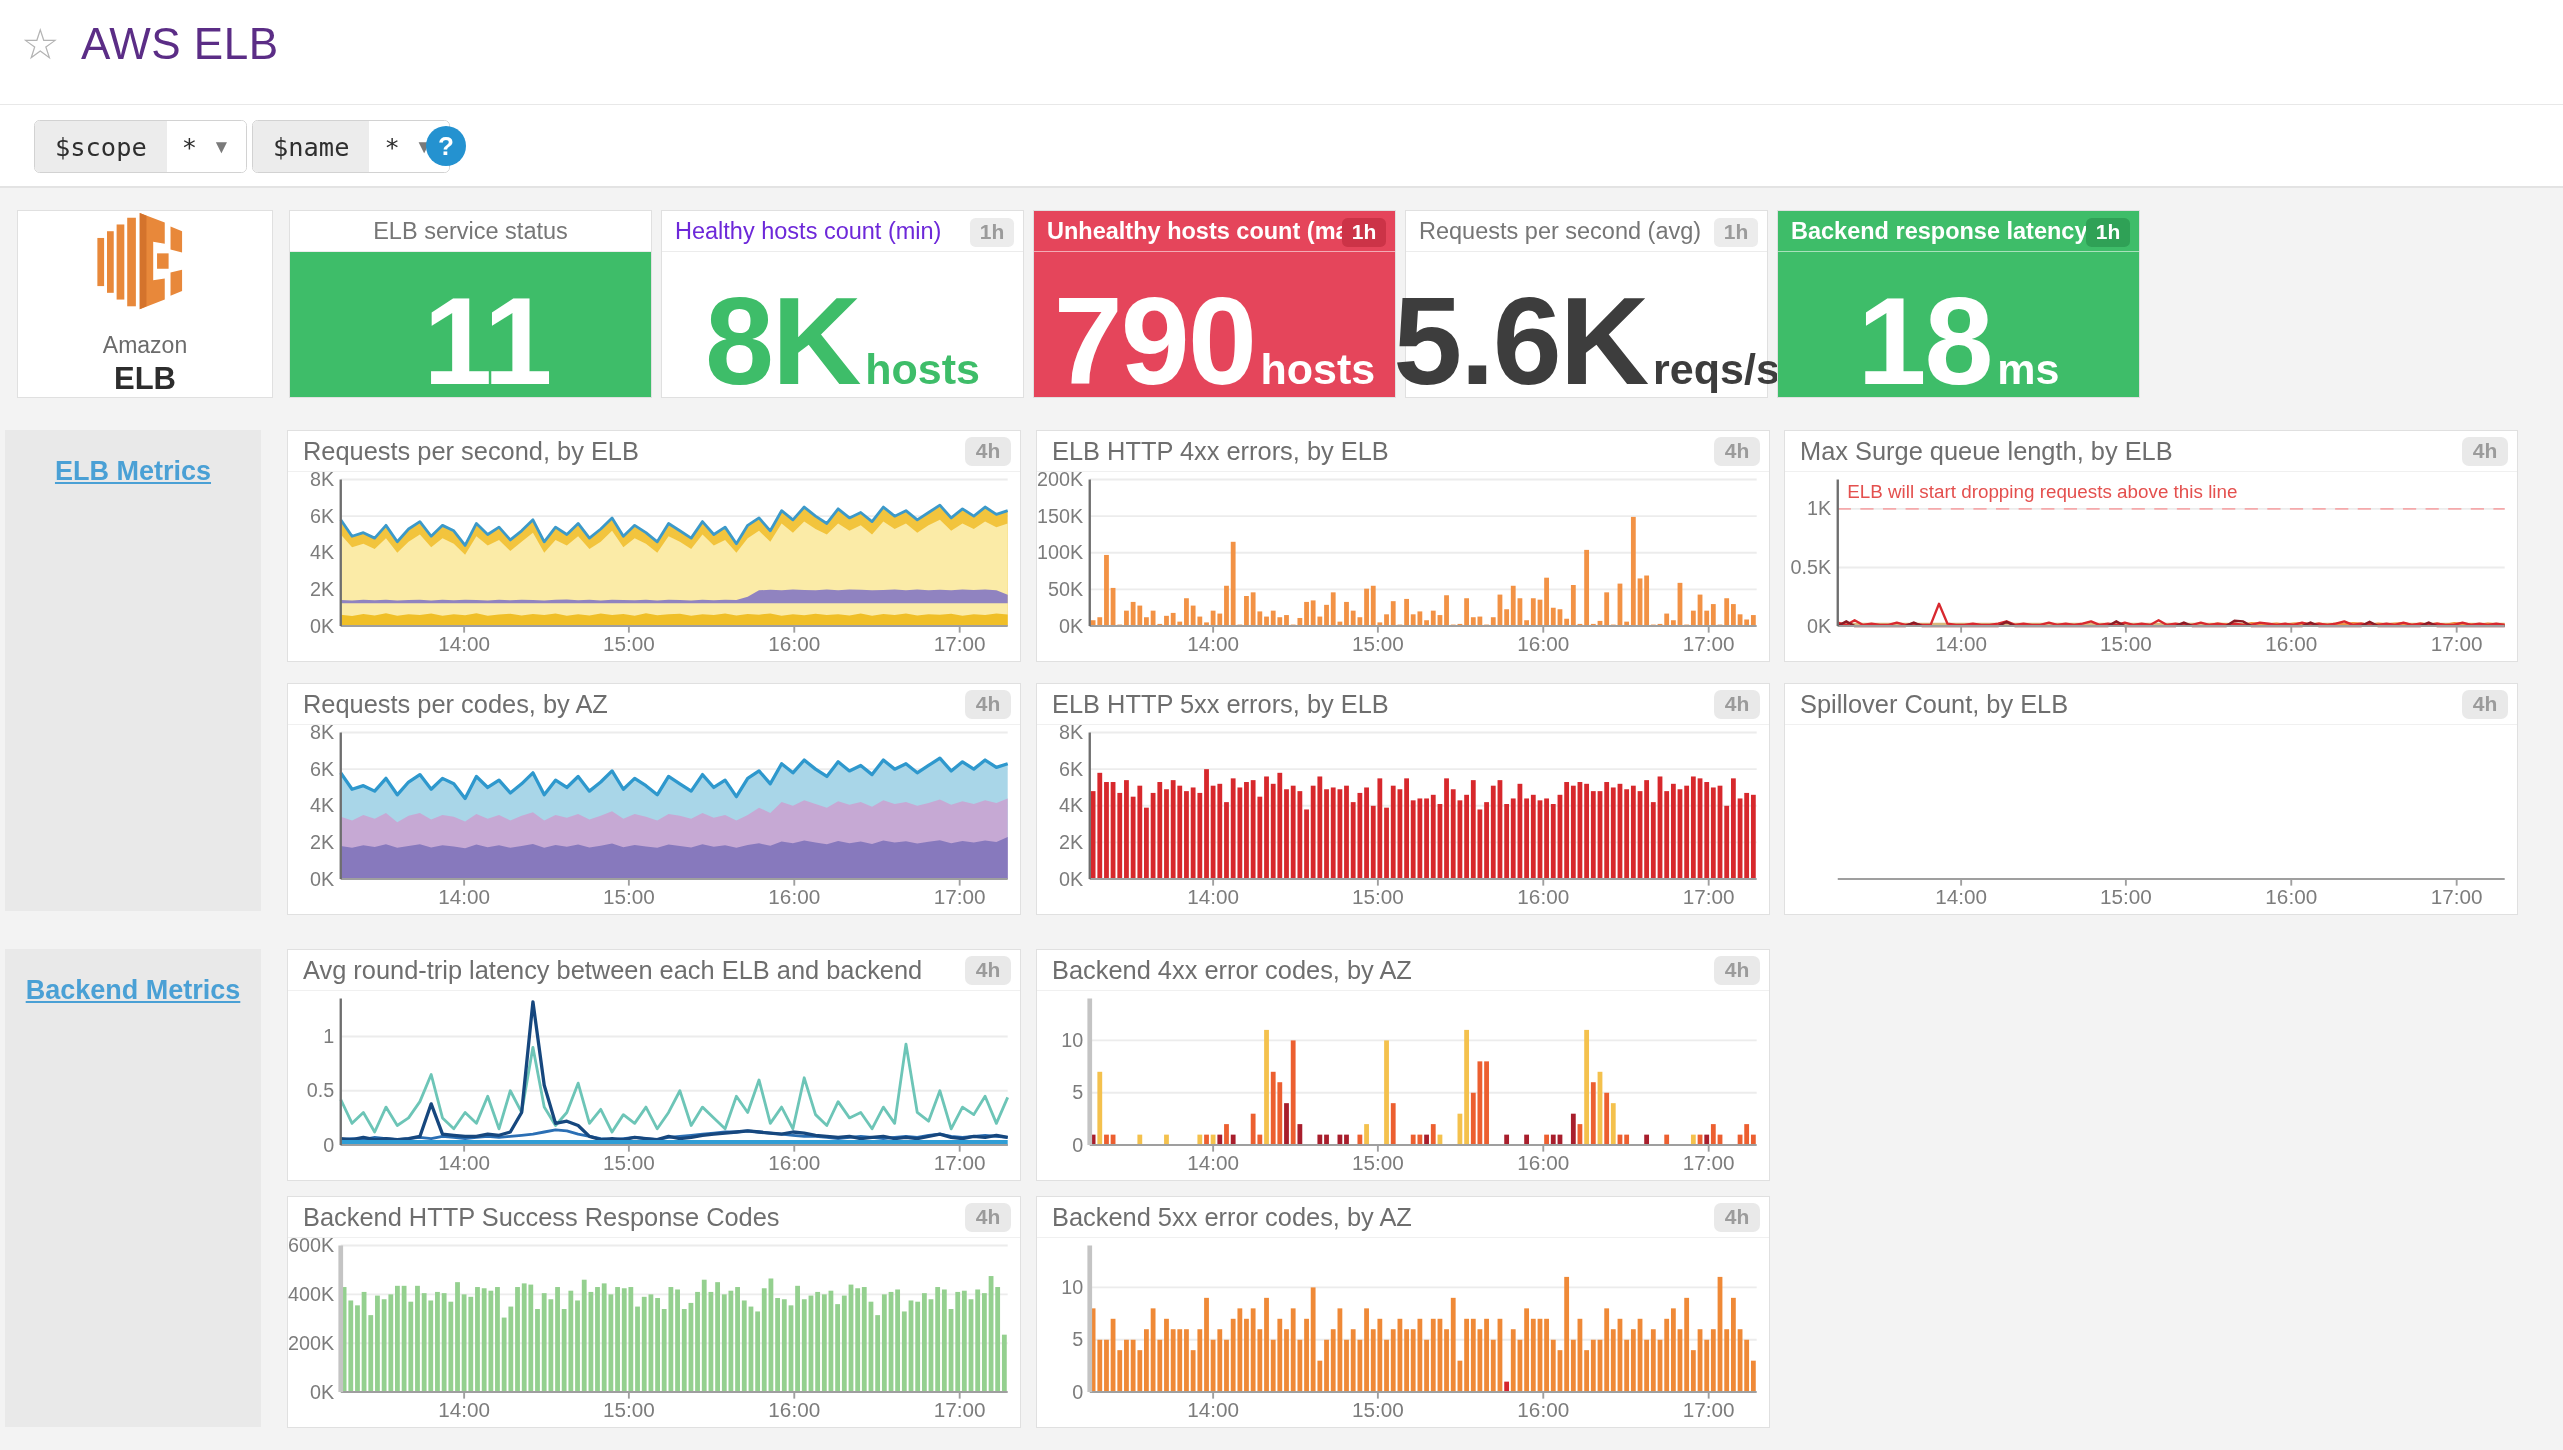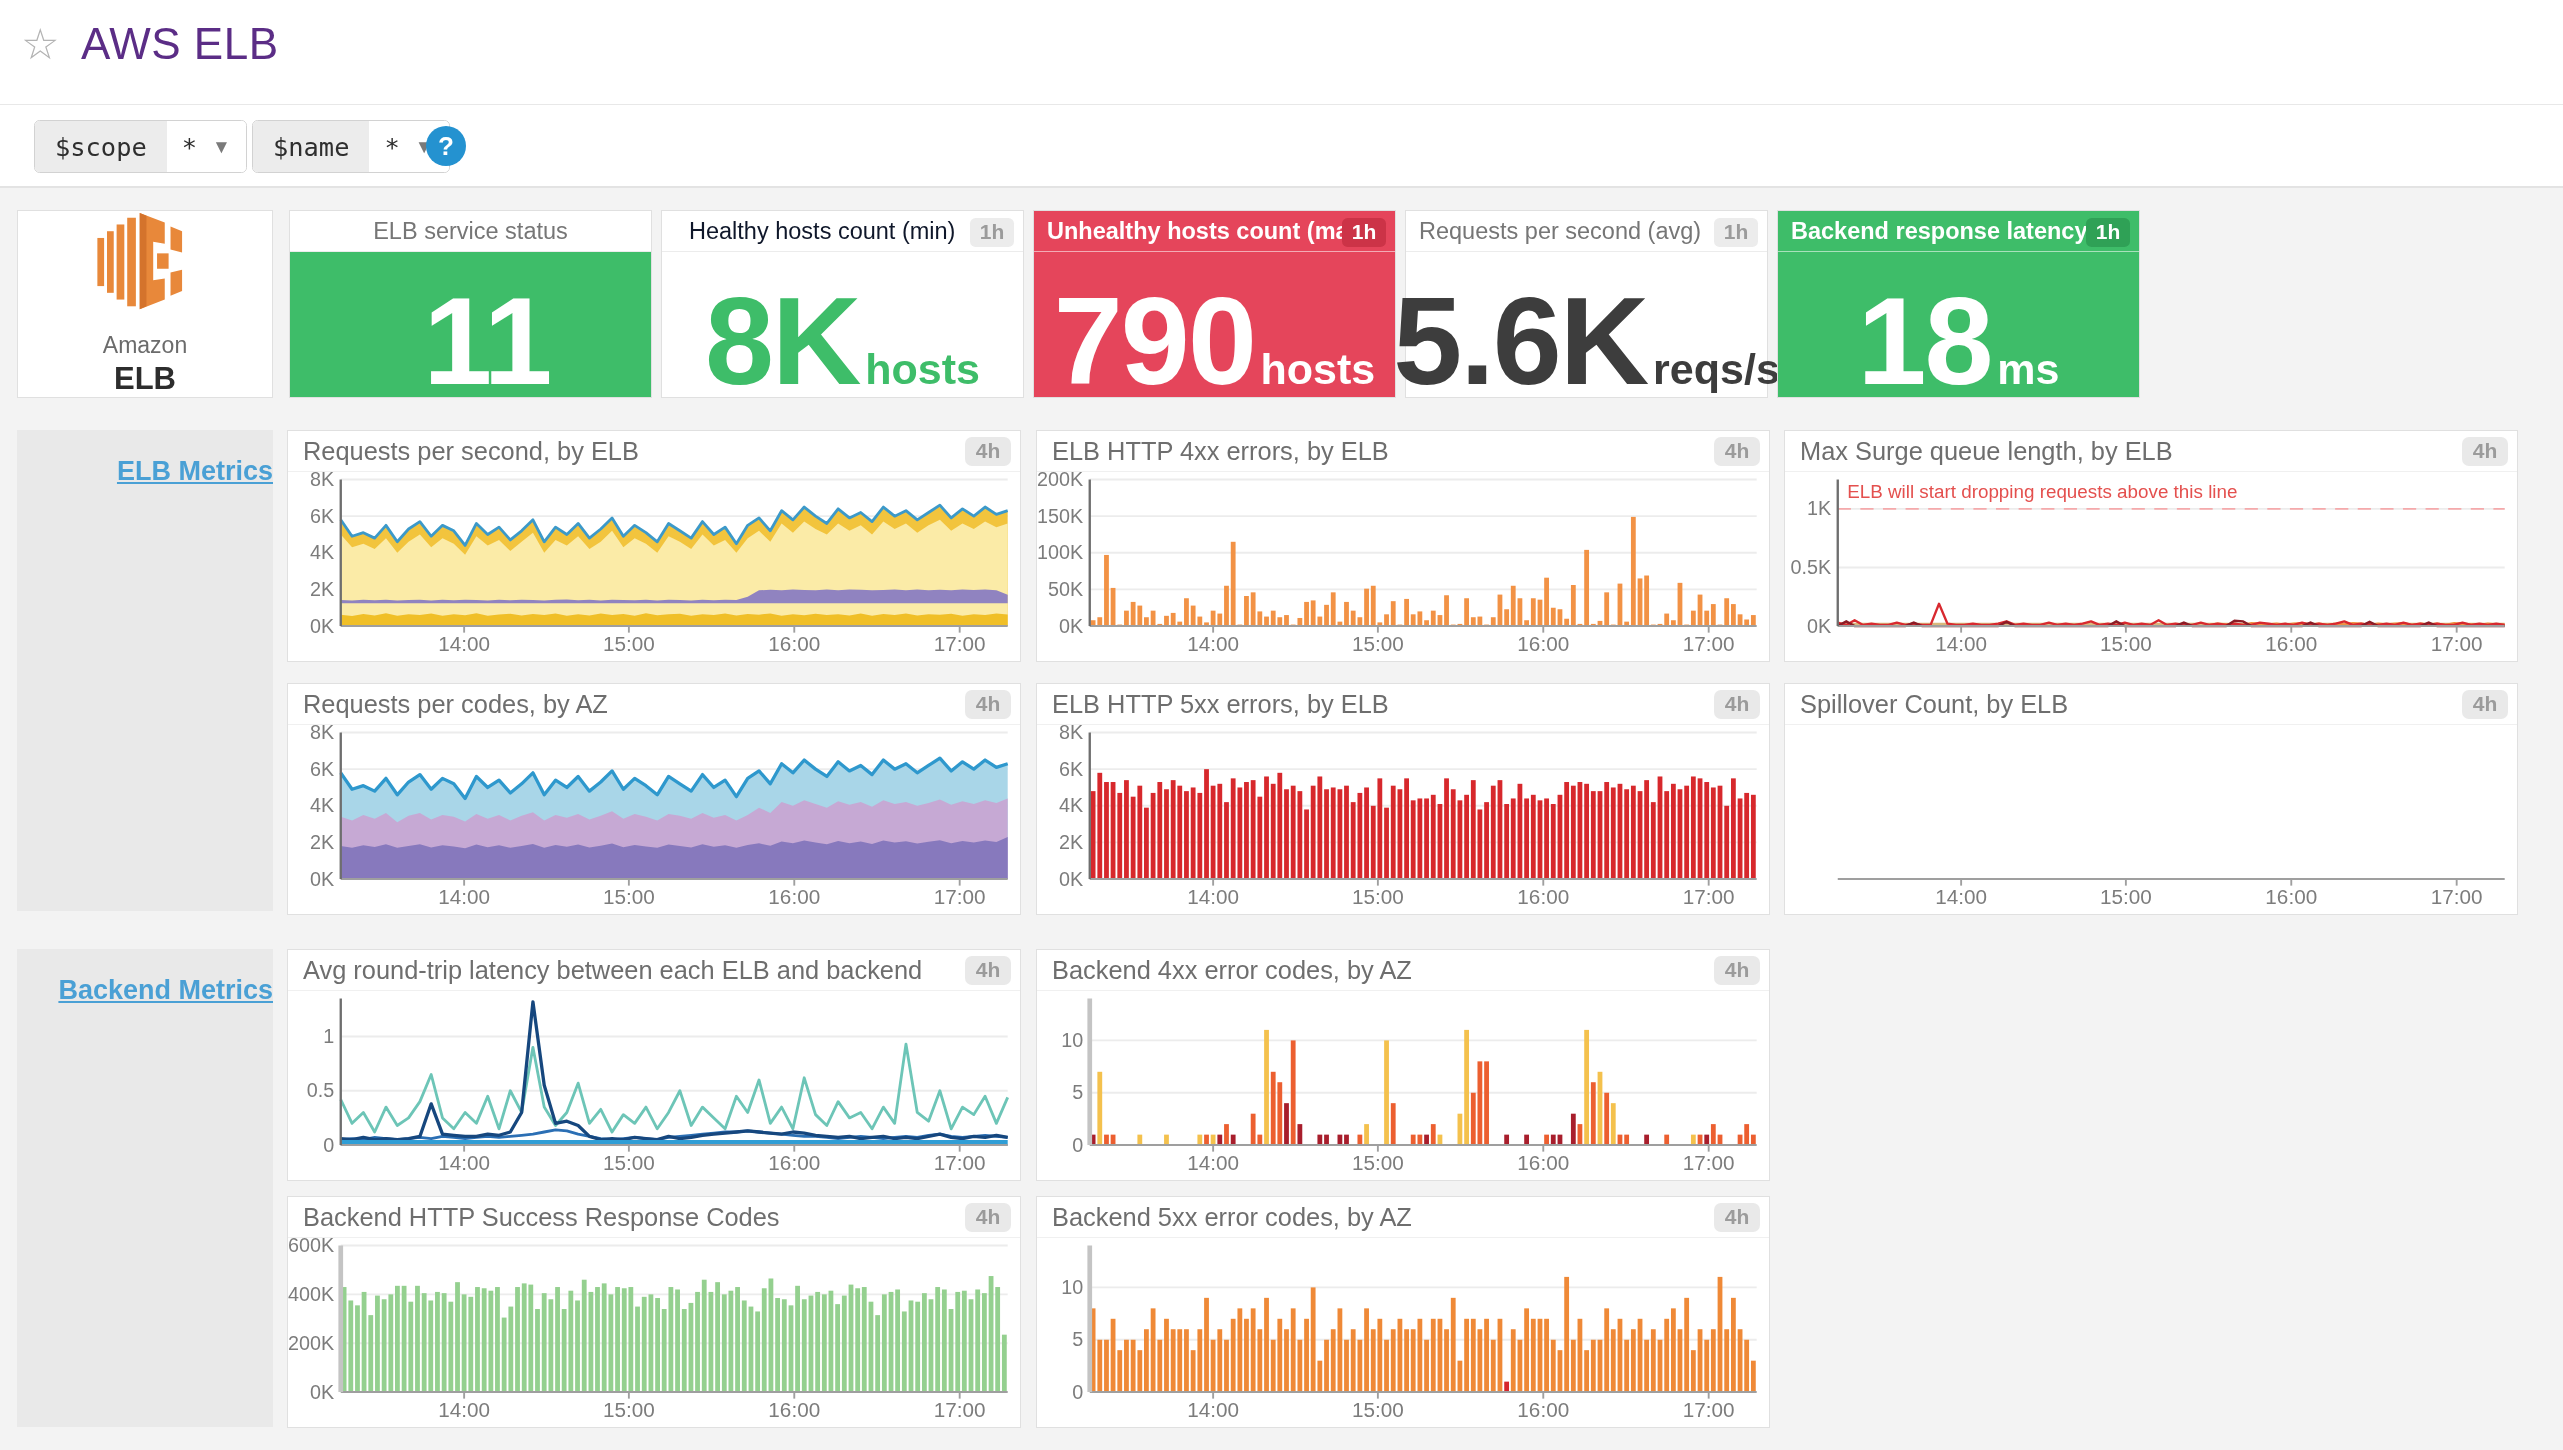--- a/index.html
+++ b/index.html
@@ -30,21 +30,21 @@
   .tile-title{font-size:23.5px;color:#767676;white-space:nowrap;overflow:hidden}
   .tile-head.center{justify-content:center}
   .tile-badge{position:absolute;right:9.4px;top:6.6px;border-radius:5.6px;padding:2.8px 9.4px;font-size:21px;font-weight:bold}
   .tile-body{display:flex;align-items:flex-end;justify-content:center;height:141px;padding-top:0}
   .tile-value{font-size:124px;font-weight:bold;line-height:.82;letter-spacing:-1.9px}
   .tile-unit{font-size:43px;font-weight:bold;line-height:1;margin-left:5.6px;margin-bottom:1.9px}
   .logo-tile{display:flex;flex-direction:column;align-items:center;justify-content:center}
   .brand1{font-size:23px;color:#6b6b6b;margin-top:21px}
   .brand2{font-size:31px;font-weight:bold;color:#2d2d2d;margin-top:1.9px}
   
-  .side-block{position:absolute;left:17px;width:256px;background:#e9e9e9;text-align:right}
+  .side-block{position:absolute;left:5px;width:256px;background:#e9e9e9;text-align:center}
   .side-link{display:inline-block;margin-top:26px;font-size:27px;font-weight:600;color:#4aa0d5;
              text-decoration:underline;cursor:pointer}
   
   .card{position:absolute;width:734px;height:232px;background:#fff;border:1.9px solid #e0e0e0;box-sizing:border-box}
   .card-head{height:41px;position:relative;border-bottom:1.9px solid #f0f0f0;display:flex;align-items:center;padding:0 15px;box-sizing:border-box}
   .card-title{font-size:25.4px;color:#6e6e6e;white-space:nowrap;overflow:hidden}
   .range-badge{position:absolute;right:9.4px;top:5.6px;background:#e9e9e9;color:#9b9b9b;border-radius:7px;
                padding:2.8px 10.4px;font-size:21px;font-weight:bold}
   .plot{width:100%;height:186px}
   .plot svg{display:block}
@@ -102,21 +102,21 @@
   <div class="tile-head center" style="background: rgb(255, 255, 255); border-bottom: 1.9px solid rgb(236, 236, 236);">
       <span class="tile-title" style="color: rgb(118, 118, 118);">ELB service status</span>
     </div>
   <div class="tile-body">
       <span class="tile-value" style="color: rgb(255, 255, 255); margin-left: 33px;">11</span>
     </div>
 </div>
 
 <div class="tile" style="left: 661px; width: 363px; background: rgb(255, 255, 255);">
   <div class="tile-head" style="background: rgb(255, 255, 255); border-bottom: 1.9px solid rgb(236, 236, 236);">
-      <span class="tile-title" style="color: #0f172a; margin-left: 14px;">Healthy hosts count (min)</span>
+      <span class="tile-title" style="color: #6d28d9;">Healthy hosts count (min)</span>
     <span class="tile-badge" style="background: rgb(236, 236, 236); color: rgb(155, 155, 155);">1h</span>
     </div>
   <div class="tile-body">
       <span class="tile-value" style="color: rgb(62, 189, 105);">8K</span>
     <span class="tile-unit" style="color: rgb(62, 189, 105);">hosts</span>
     </div>
 </div>
 
 <div class="tile" style="left: 1033px; width: 363px; background: rgb(229, 69, 91);">
   <div class="tile-head" style="background: rgb(229, 69, 91); border-bottom: 1.9px solid rgba(255, 255, 255, 0.55);">

